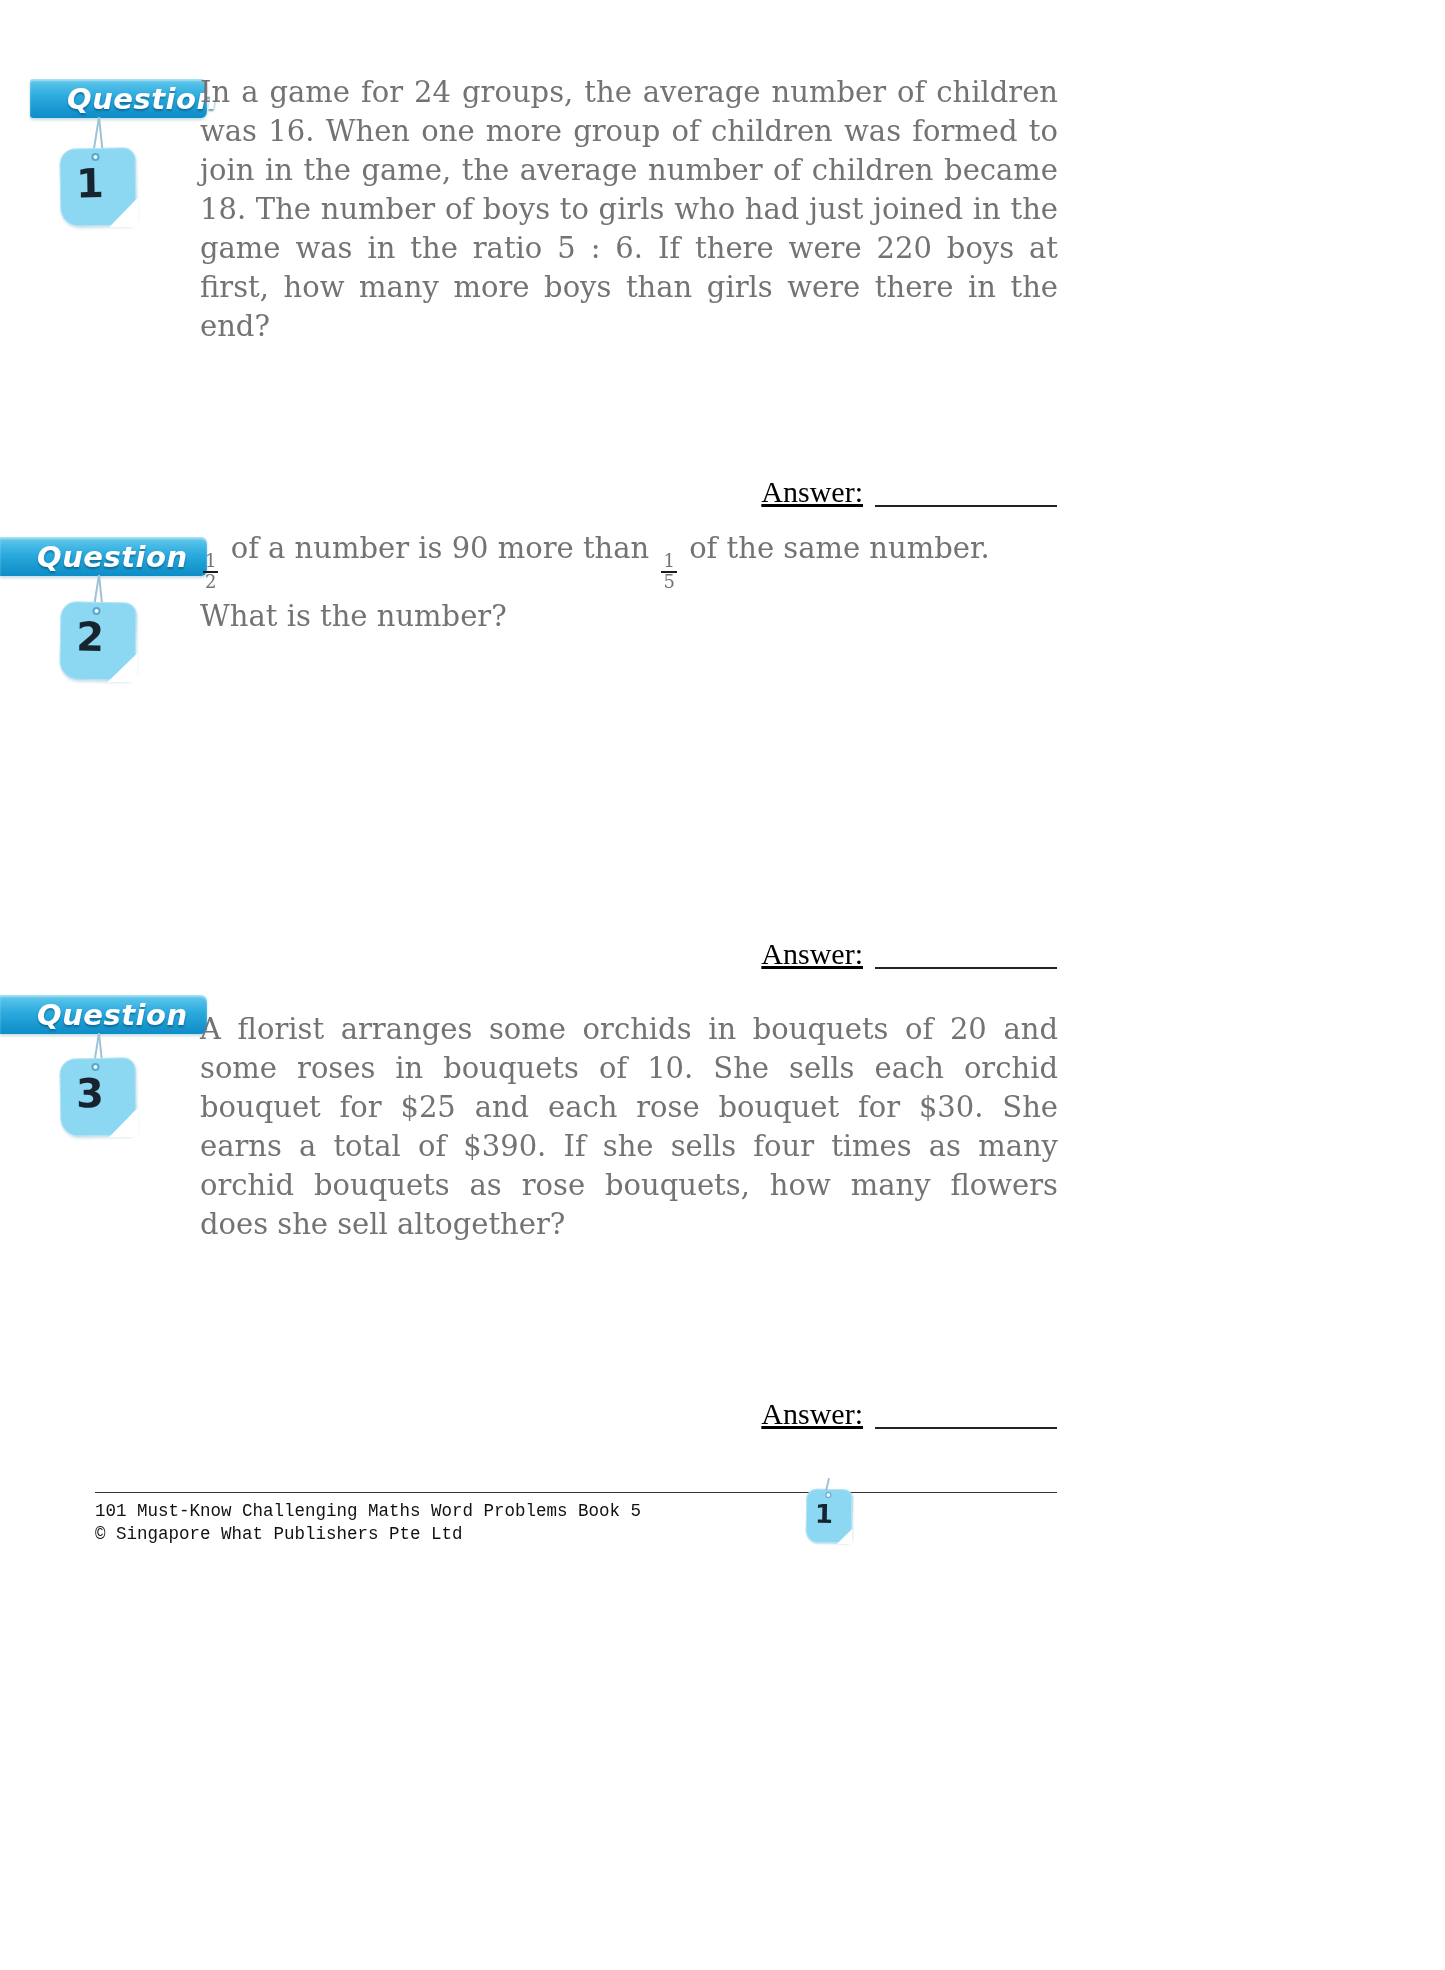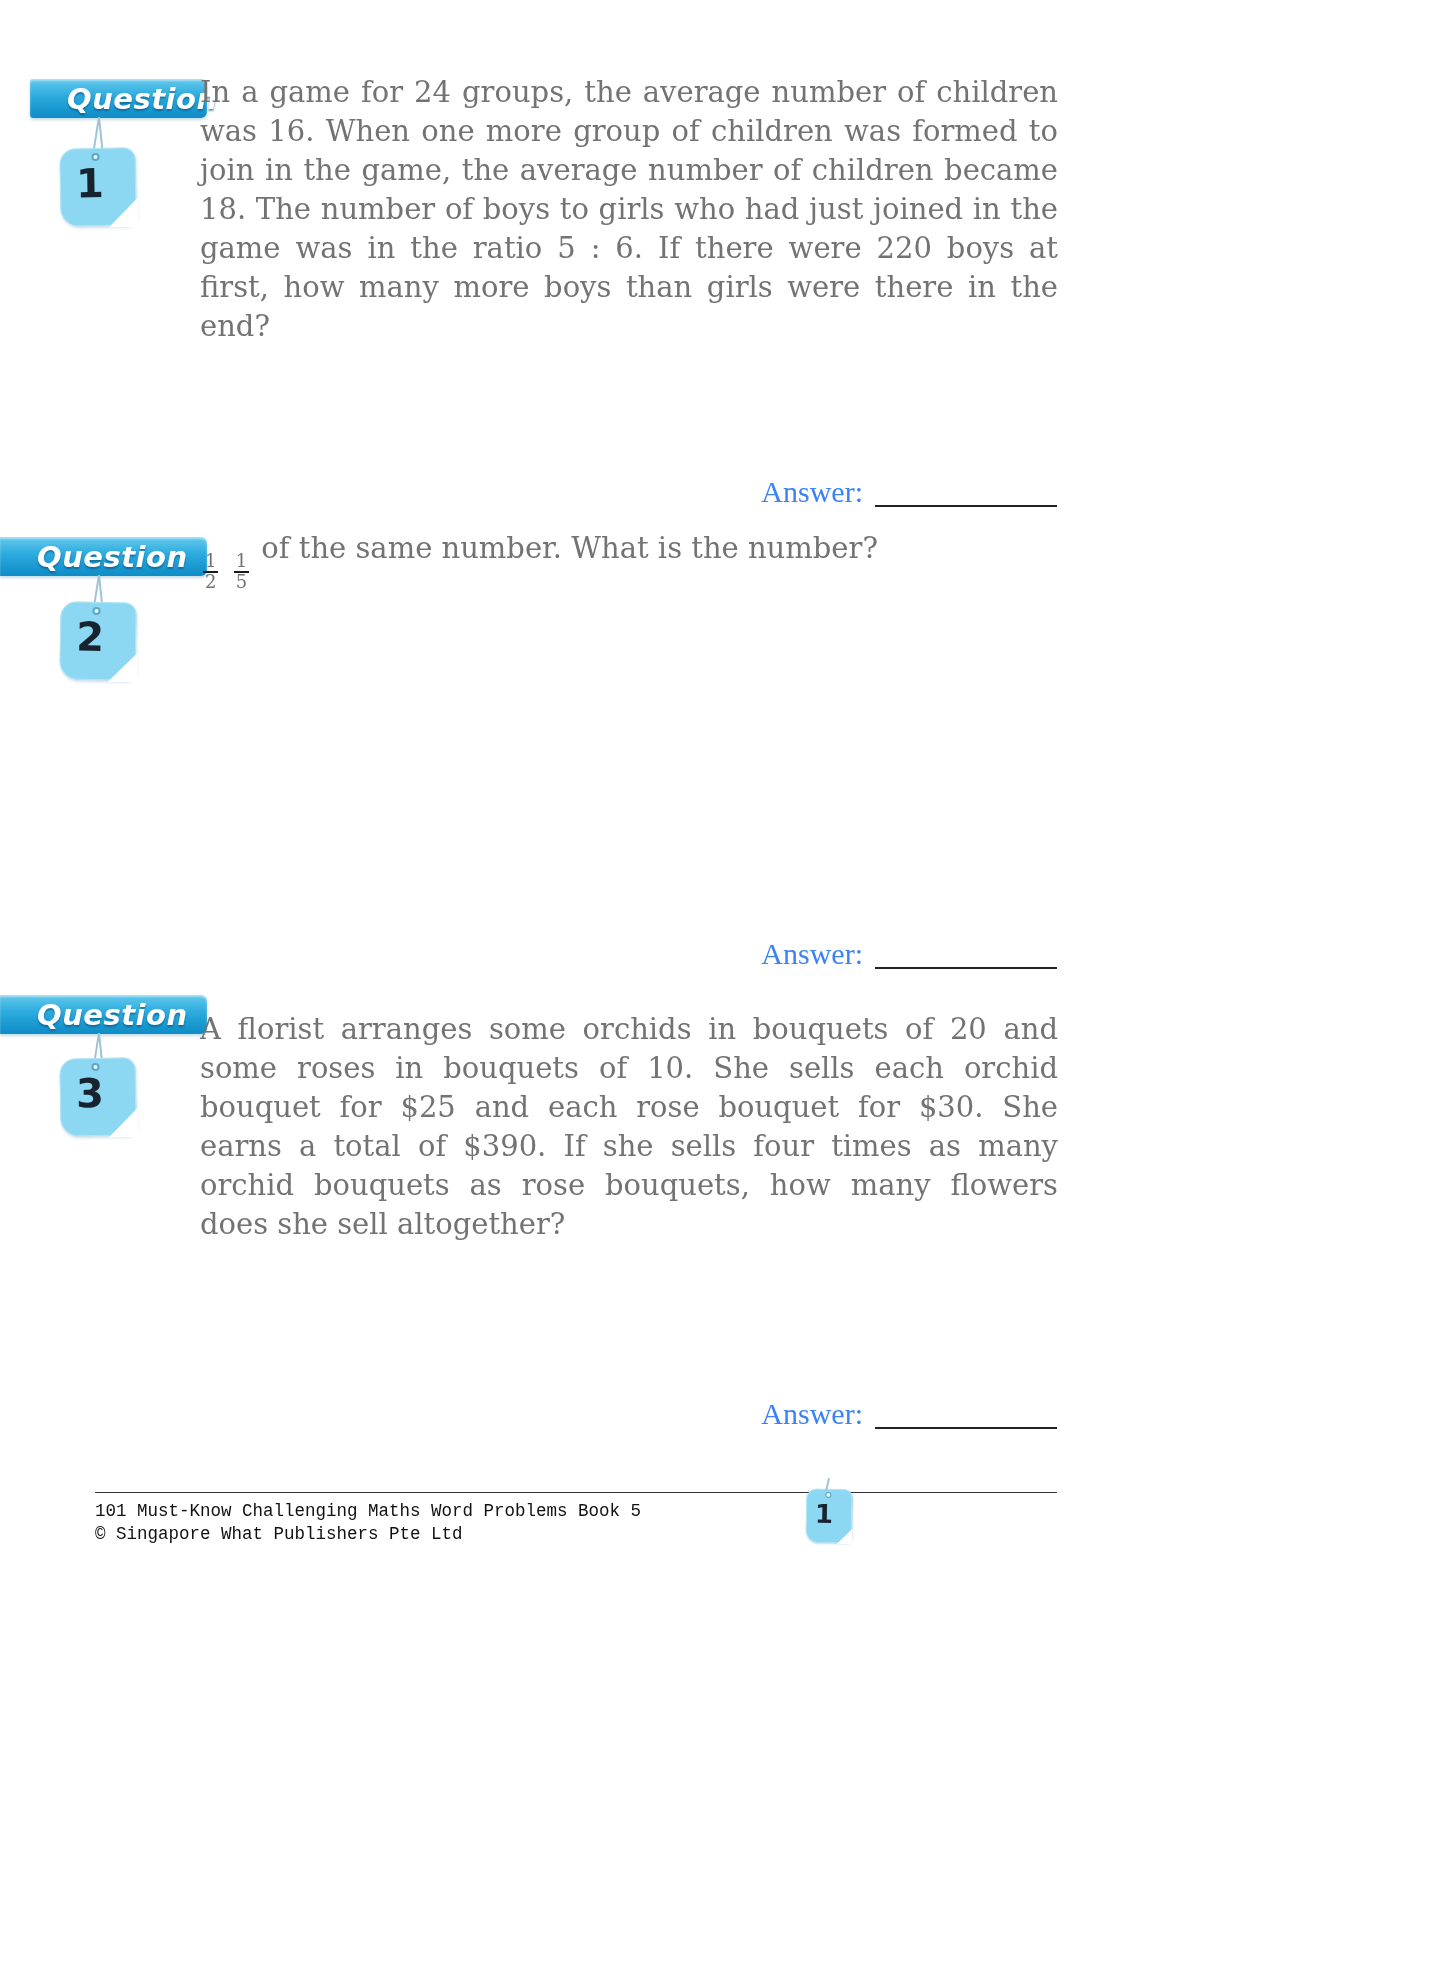--- a/index.html
+++ b/index.html
@@ -85,21 +85,21 @@
 
   .frac{
     display:inline-flex;flex-direction:column;align-items:center;
     font-size:18px;line-height:1.05;vertical-align:-9px;margin:0 3px;
   }
   .frac .fden{border-top:2px solid #1a1a1a;padding:0 2px;}
 
   
   .answer{
     position:absolute;right:388px;white-space:nowrap;
-    font-family:"Liberation Serif", serif;font-size:30px;color:#3b82f6;
+    font-family:"Liberation Serif", serif;font-size:30px;color:#000000;text-decoration:underline;
   }
   .a1{top:475px;}
   .a2{top:937px;}
   .a3{top:1397px;}
   .answer .aline{
     display:inline-block;width:182px;height:0;
     border-bottom:2px solid #222222;margin-left:12px;vertical-align:-5px;
   }
 
   
@@ -158,20 +158,21 @@
   <div class="tag t2">
     <span class="hole"></span>
     <span class="num">2</span>
     <span class="fold"></span>
   </div>
   <div class="qtext x2">
     <span class="frac">
         <span class="fnum">1</span>
         <span class="fden">2</span>
       </span>
+    <span>of a number is 90 more than</span>
     <span class="frac">
         <span class="fnum">1</span>
         <span class="fden">5</span>
       </span>
     <span>of the same number. What is the number?</span>
   </div>
   <div class="answer a2">
     <span>Answer:</span><span class="aline"></span>
   </div>
 

